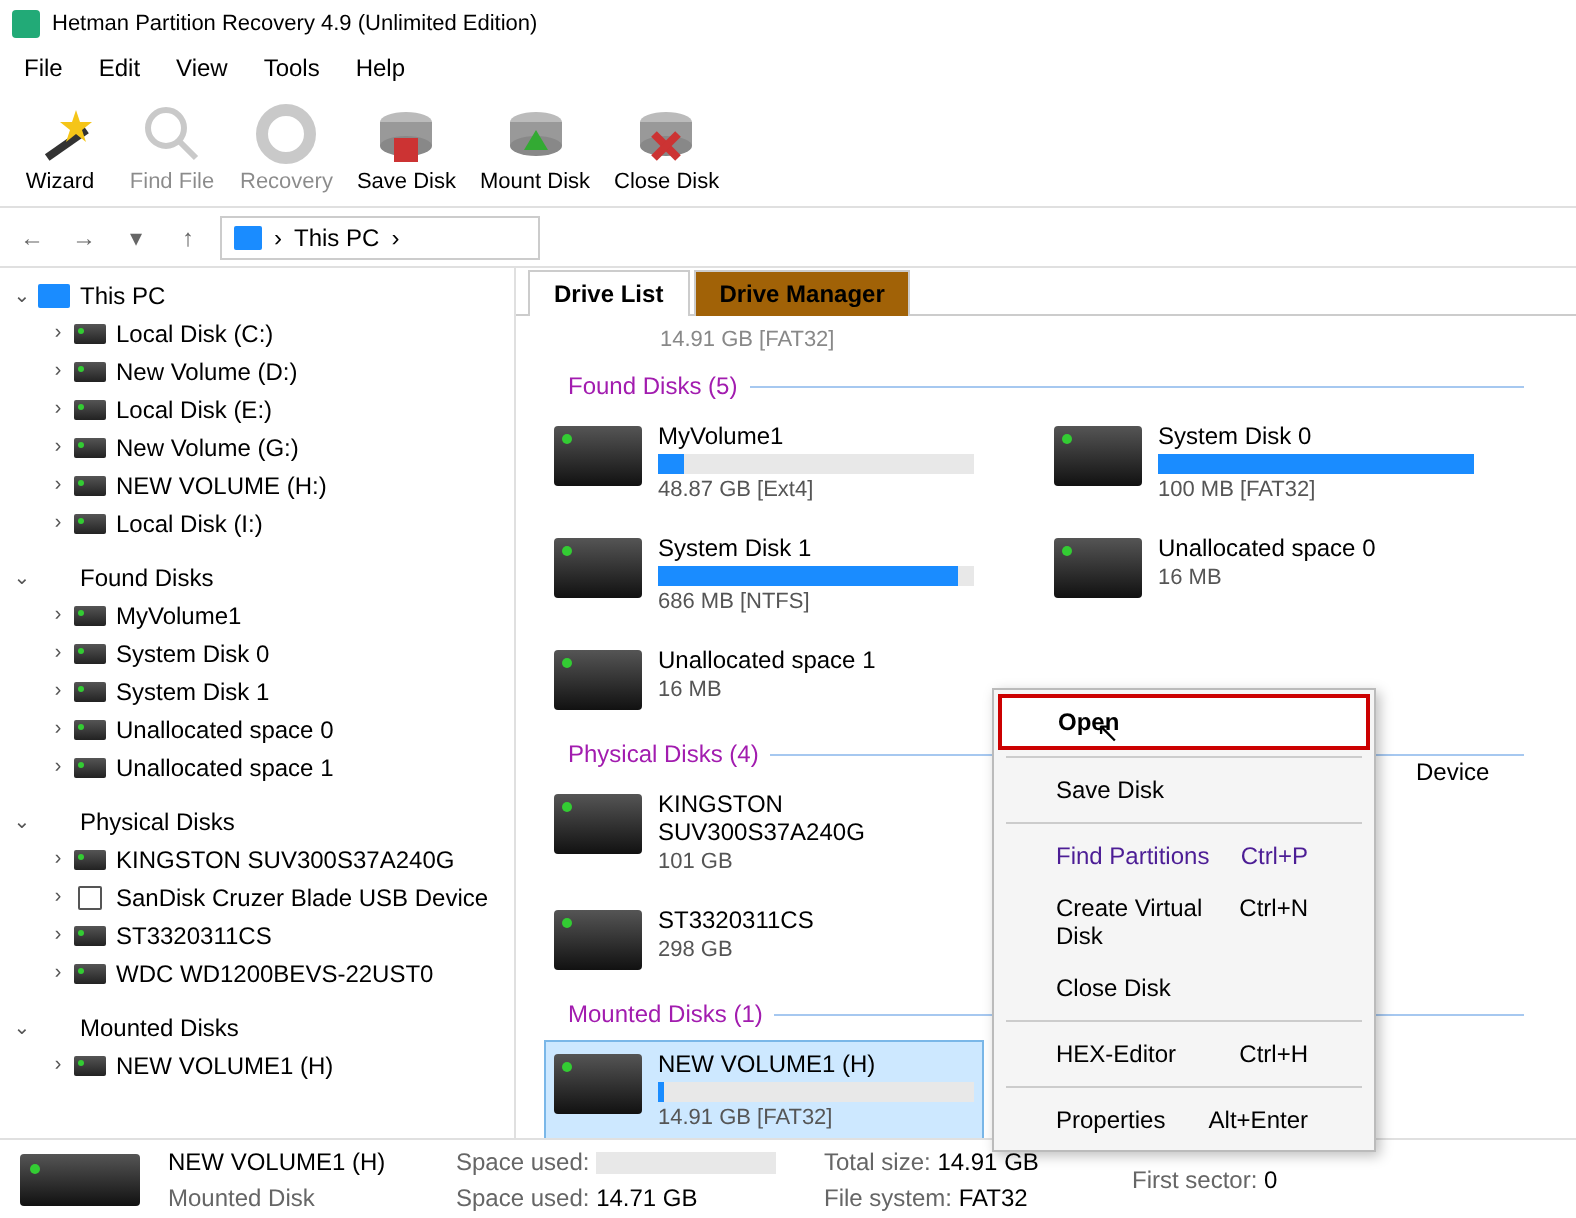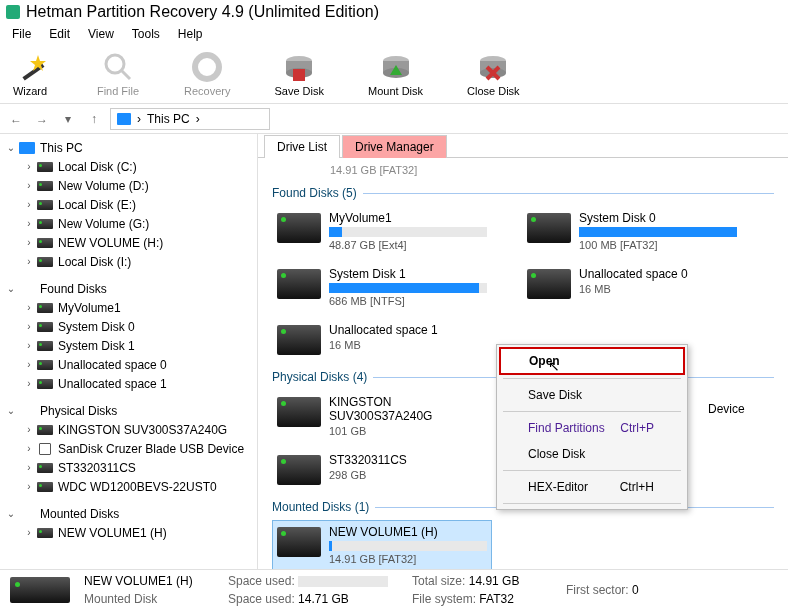--- a/index.html
+++ b/index.html
@@ -1,25 +1,25 @@
 <!DOCTYPE html>
 <html><head>
 <meta charset="utf-8">
 <style>
 * { box-sizing: border-box; margin: 0; padding: 0; font-family: "Segoe UI", Tahoma, sans-serif; font-size: 12px; }
 body { background: #fff; width: 788px; height: 609px; overflow: hidden; position: relative; }
 
 .titlebar { height: 24px; display: flex; align-items: center; padding: 0 6px; gap: 6px; }
 .titlebar .app-icon { width: 14px; height: 14px; background: #2a7; border-radius: 2px; }
-.titlebar .title { font-size: 16px; }
+.titlebar .title { font-size: 11px; }
 
 .menubar { height: 20px; display: flex; align-items: center; padding: 0 4px; gap: 2px; }
 .menubar span { padding: 2px 8px; cursor: default; }
 
-.toolbar { height: 60px; display: flex; align-items: center; padding: 4px 8px; gap: 44px; border-bottom: 1px solid #e0e0e0; }
+.toolbar { height: 60px; display: flex; align-items: center; padding: 4px 8px; gap: 12px; border-bottom: 1px solid #e0e0e0; }
 .tool { display: flex; flex-direction: column; align-items: center; gap: 2px; cursor: default; min-width: 44px; }
 .tool .ticon { width: 32px; height: 32px; display: flex; align-items: center; justify-content: center; }
 .tool.disabled { opacity: .45; }
 .tool .tlabel { font-size: 11px; }
 
 .navbar { height: 30px; display: flex; align-items: center; padding: 0 6px; gap: 6px; border-bottom: 1px solid #e0e0e0; }
 .navarrow { width: 20px; height: 20px; display: flex; align-items: center; justify-content: center; color: #666; cursor: default; }
 .addr { display: flex; align-items: center; gap: 6px; border: 1px solid #ccc; padding: 2px 6px; flex: 0 0 auto; min-width: 160px; height: 22px; }
 .addr .pcicon { width: 14px; height: 12px; background: #1a8cff; border-radius: 1px; }
 
@@ -27,26 +27,26 @@
 .sidebar { width: 258px; border-right: 1px solid #e0e0e0; overflow-y: auto; padding: 4px 0; }
 .tree-row { display: flex; align-items: center; height: 19px; padding-left: 4px; cursor: default; }
 .tw { width: 14px; text-align: center; color: #555; font-size: 10px; }
 .tree-row .ticon2 { width: 18px; height: 14px; display: flex; align-items: center; justify-content: center; margin-right: 4px; }
 .drv { width: 16px; height: 10px; background: linear-gradient(#555,#222); border-radius: 1px; position: relative; }
 .drv::after { content:""; position:absolute; left:2px; top:2px; width:3px; height:3px; background:#3c3; border-radius:50%; }
 .usb { width: 12px; height: 12px; border: 1px solid #555; border-radius: 1px; }
 .pcicon2 { width: 16px; height: 12px; background: #1a8cff; border-radius: 1px; }
 
 .main { flex: 1; display: flex; flex-direction: column; overflow: hidden; }
-.tabs { display: flex; border-bottom: 1px solid #ccc; padding-left: 6px; }
-.tab { padding: 4px 12px; border: 1px solid #ccc; border-bottom: none; background: #fca5a5; margin-right: 2px; position: relative; top: 1px; cursor: default; }
+.tabs { display: flex; border-bottom: 1px solid #ccc; padding-left: 6px; font-weight: bold; }
+.tab { padding: 4px 12px; border: 1px solid #ccc; border-bottom: none; background: #a16207; margin-right: 2px; position: relative; top: 1px; cursor: default; }
 .tab.active { background: #fff; }
 .content { flex: 1; overflow-y: auto; padding: 6px 14px; position: relative; }
 
-.sect-head { color: #0c4a6e; font-size: 12px; margin: 10px 0 6px; display: flex; align-items: center; gap: 6px; }
+.sect-head { color: #a21caf; font-size: 12px; margin: 10px 12px 6px; display: flex; align-items: center; gap: 6px; }
 .sect-head .line { flex: 1; height: 1px; background: #a6c8f0; }
 
 .dgrid { display: flex; flex-wrap: wrap; gap: 6px 30px; }
 .ditem { display: flex; gap: 8px; width: 220px; padding: 4px; border: 1px solid transparent; }
 .ditem.sel { background: #cde8ff; border: 1px solid #7ab7e8; }
 .ditem .dicon { width: 44px; height: 30px; background: linear-gradient(#555,#111); border-radius: 2px; position: relative; flex-shrink: 0; margin-top: 2px; }
 .ditem .dicon::after { content:""; position:absolute; left:4px; top:4px; width:5px; height:5px; background:#3c3; border-radius:50%; }
 .ditem .dinfo { flex: 1; }
 .ditem .dname { font-size: 12px; margin-bottom: 2px; }
 .ditem .dbar { height: 10px; background: #e8e8e8; margin-bottom: 2px; position: relative; }
@@ -376,21 +376,21 @@
             <div class="dinfo"></div>
           </div>
         <div class="ditem">
             <div class="dicon"></div>
             <div class="dinfo">
               <div class="dname">ST3320311CS</div>
               <div class="ddet">298 GB</div>
             </div>
           </div>
       </div>
-      <div style="position:absolute; left:450px; top:244px; font-size:12px;">Device</div>
+      <div style="position:absolute; left:450px; top:221px; font-size:12px;">Device</div>
 
       <div class="sect-head">
           <span>Mounted Disks (1)</span>
           <div class="line"></div>
         </div>
       <div class="dgrid">
         <div class="ditem sel">
             <div class="dicon"></div>
             <div class="dinfo">
               <div class="dname">NEW VOLUME1 (H)</div>
@@ -412,28 +412,36 @@
   <div class="ctxsep"></div>
   <div class="ctxitem">
       <span>Save Disk</span>
     </div>
   <div class="ctxsep"></div>
   <div class="ctxitem disabled">
       <span>Find Partitions</span>
       <span>Ctrl+P</span>
     </div>
   <div class="ctxitem">
+      <span>Create Virtual Disk</span>
+      <span>Ctrl+N</span>
+    </div>
+  <div class="ctxitem">
       <span>Close Disk</span>
     </div>
   <div class="ctxsep"></div>
   <div class="ctxitem">
       <span>HEX-Editor</span>
       <span>Ctrl+H</span>
     </div>
   <div class="ctxsep"></div>
+  <div class="ctxitem">
+      <span>Properties</span>
+      <span>Alt+Enter</span>
+    </div>
 </div>
 <div class="cursor">↖</div>
 
 <div class="footer">
   <div class="ficon"></div>
   <div class="col" style="width:130px">
     <div>NEW VOLUME1 (H)</div>
     <div class="lbl">Mounted Disk</div>
   </div>
   <div class="col" style="width:170px">

